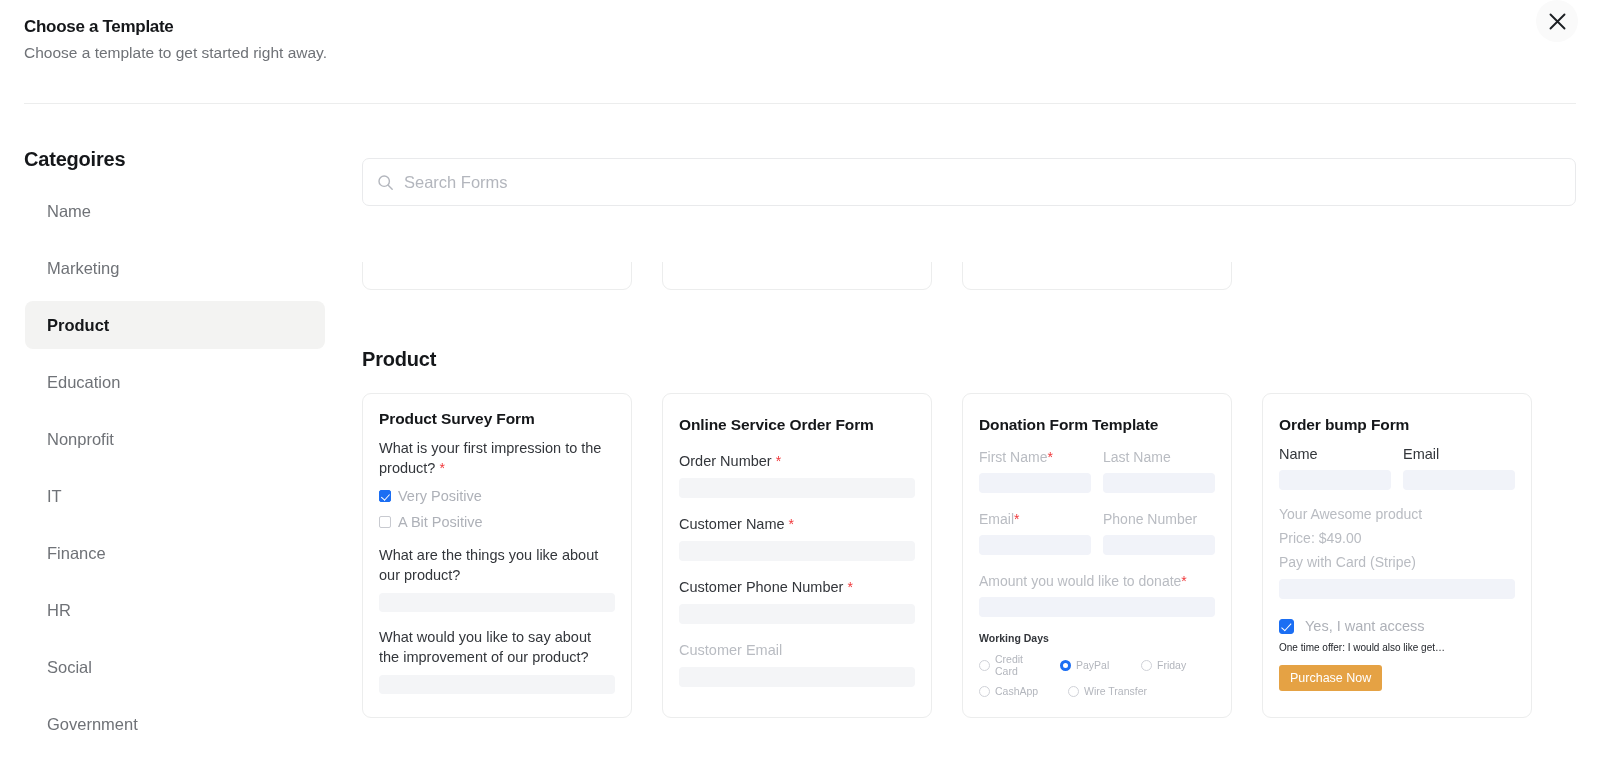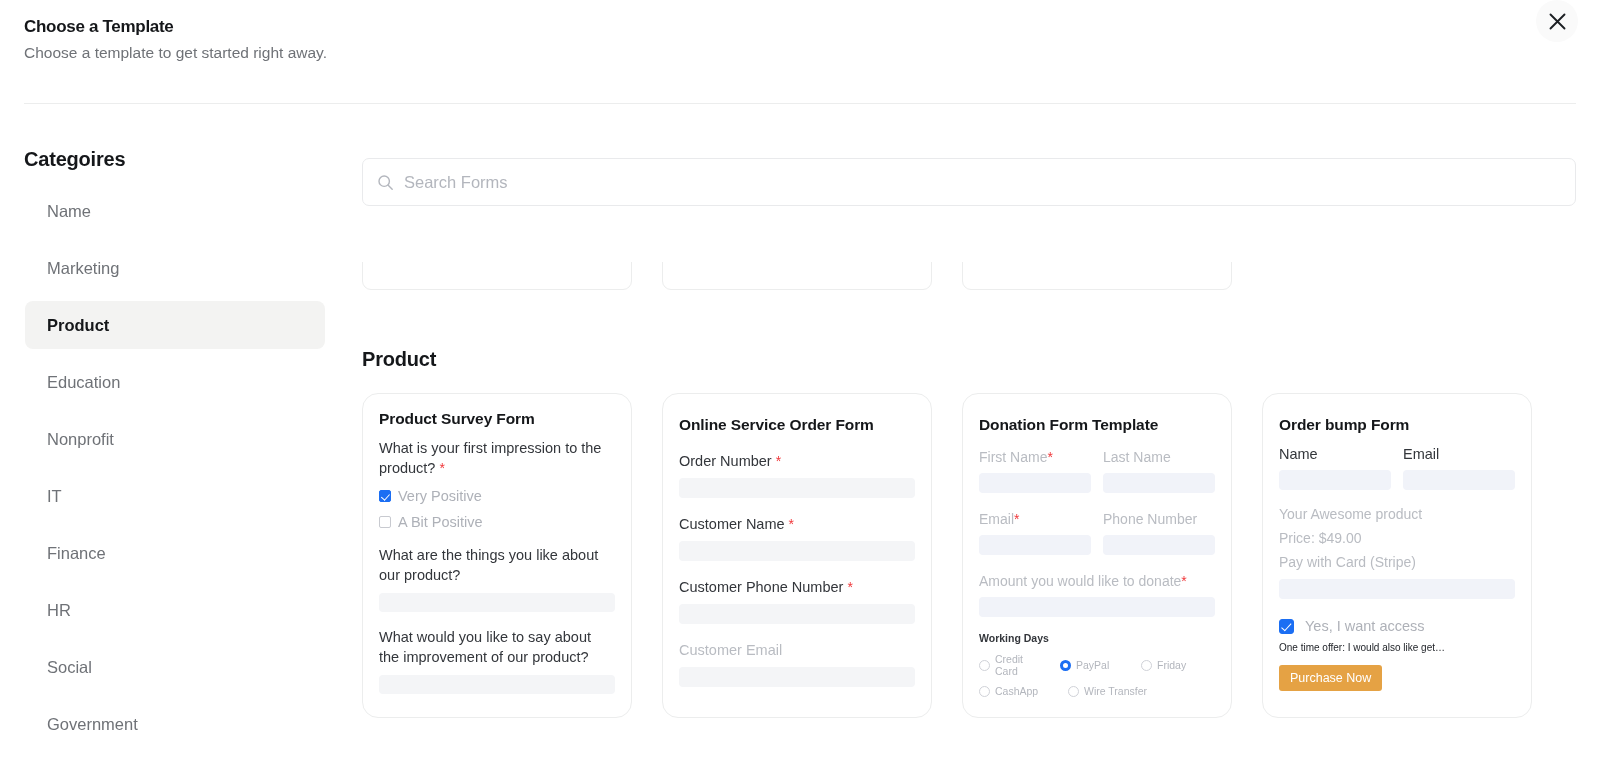--- a/index.html
+++ b/index.html
@@ -175,21 +175,21 @@
     letter-spacing: -0.2px;
     margin-bottom: 22px;
   }
 
   .card-row { display: flex; gap: 30px; }
 
   .tpl-card {
     width: 270px;
     height: 325px;
     border: 1px solid #eceded;
-    border-radius: 16px;
+    border-radius: 9px;
     background: #ffffff;
     padding: 16px;
     overflow: hidden;
     cursor: pointer;
     position: relative;
   }
   .tpl-card.pad-top-lg { padding-top: 22px; }
   .card-title {
     font-size: 15.5px;
     font-weight: bold;

